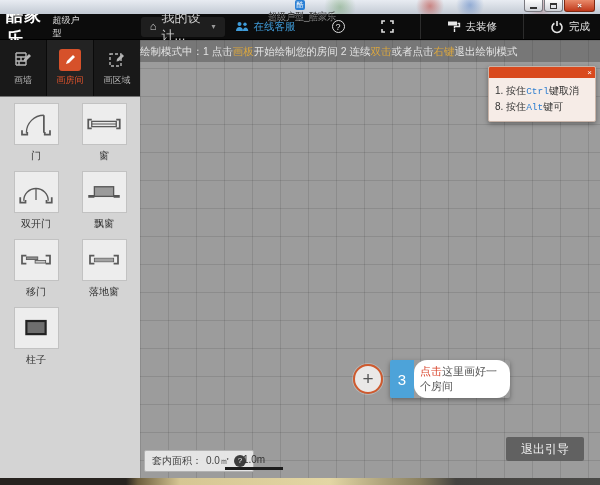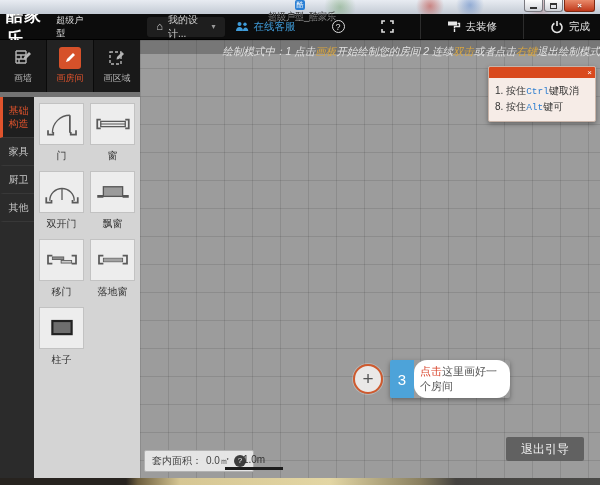--- a/index.html
+++ b/index.html
@@ -27,37 +27,37 @@
   .wbtn.close { width:31px; background:linear-gradient(#e98a6a,#c0391b); border-color:#7d2913;
     color:#fff; font-size:8px; font-weight:bold; text-shadow:0 1px 1px rgba(0,0,0,.5); }
 
   
   .toolbar { height:26px; background:#0c0c0c; display:flex; align-items:center; border-bottom:1px solid #000; }
   .logo { color:#fff; font-size:17px; font-weight:bold; letter-spacing:1px; margin-left:6px; }
   .logo-sub { color:#ddd; font-size:9px; margin-left:4px; margin-top:0; }
   .menu-pill { display:flex; align-items:center; gap:5px; background:#1e1e1e; border-radius:3px;
     height:20px; padding:0 9px; margin-left:60px; cursor:pointer; }
   .menu-pill .home { color:#ccc; font-size:11px; line-height:11px; }
-  .menu-pill .mlabel { color:#ccc; font-size:10px; }
+  .menu-pill .mlabel { color:#ccc; font-size:13px; }
   .menu-pill .chev { color:#999; font-size:8px; }
   .tb-right { margin-left:auto; display:flex; align-items:center; height:100%;gap:16px; }
   .tb-item { display:flex; align-items:center; gap:5px; padding:0 10px; height:100%; cursor:pointer; }
   .tb-item .lbl { font-size:10.5px; color:#e6e6e6; white-space:nowrap; }
   .tb-item.service .lbl { color:#3f9bd8; }
   .tb-divider { width:1px; height:100%; background:#2c2c2c; }
   .ico-circle-q { width:13px; height:13px; border:1px solid #ddd; border-radius:50%; color:#ddd;
     font-size:9px; line-height:12px; text-align:center; cursor:pointer; }
   .tb-icon { display:block; }
 
   
   .main { display:flex; height:438px; }
 
   
   .side { width:140px; background:#191919; display:flex; flex-direction:column; flex:0 0 auto; }
-  .tabs { height:57px; display:flex; border-bottom:5px solid #737373; }
+  .tabs { height:57px; display:flex; border-bottom:1px solid #737373; }
   .tab { flex:1; display:flex; flex-direction:column; align-items:center; justify-content:center; gap:3px;
     cursor:pointer; border-right:1px solid #0a0a0a; }
   .tab:last-child { border-right:none; }
   .tab .tlabel { font-size:9px; color:#b5b5b5; }
   .tab.active { background:#232323; }
   .tab.active .tlabel { color:#e0532c; }
   .tab-ico { width:22px; height:22px; display:flex; align-items:center; justify-content:center; border-radius:3px; }
   .tab.active .tab-ico { background:#d6512a; }
   .side-body { flex:1; display:flex; }
   .cats { width:35px; background:#2b2b2b; }
@@ -71,22 +71,22 @@
   .item-cell { text-align:center; cursor:pointer; }
   .item-card { width:45px; height:42px; margin:0 auto; background:#ededed; border:1px solid #c2c2c2;
     display:flex; align-items:center; justify-content:center; }
   .item-label { display:block; font-size:10px; color:#333; margin-top:4px; }
 
   
   .canvas { position:relative; flex:1; background-color:#9c9c9c;
     background-image:linear-gradient(rgba(0,0,0,.10) 1px, transparent 1px),
                      linear-gradient(90deg, rgba(0,0,0,.10) 1px, transparent 1px);
     background-size:28px 28px; overflow:hidden; }
-  .hintbar { position:absolute; top:0; left:0; right:0; height:14px; line-height:22px;
-    background:rgba(40,40,40,.32); text-align:right; font-size:10.5px; color:#e3e3e3; white-space:nowrap;font-style:italic; }
+  .hintbar { position:absolute; top:0; left:0; right:0; height:22px; line-height:22px;
+    background:rgba(40,40,40,.32); text-align:left; font-size:10.5px; color:#e3e3e3; white-space:nowrap; }
   .hintbar .hl { color:#dda83e; }
 
   .notice { position:absolute; top:26px; right:4px; width:108px; background:#f6ece7;
     border:1px solid #c9b4a8; border-radius:2px; box-shadow:0 2px 5px rgba(0,0,0,.35); }
   .notice-head { height:11px; background:#d9491d; border-radius:1px 1px 0 0; position:relative; }
   .notice-close { position:absolute; right:3px; top:0; color:#fff; font-size:8px; line-height:11px; cursor:pointer; }
   .notice-body { padding:5px 6px 6px; font-size:10px; line-height:15px; color:#333; white-space:nowrap; }
   .notice-body .key { color:#2f7fd0; font-family:"Liberation Mono","DejaVu Sans Mono",monospace; font-size:9.5px; }
   .notice-body .em { color:#cc3a2a;padding-left:39px; }
 
@@ -210,34 +210,20 @@
           <span class="tab-ico">
             <svg width="18" height="18" viewBox="0 0 18 18" fill="none" stroke="#b5b5b5" stroke-width="1.4">
               <rect x="2" y="3" width="11" height="12" stroke-dasharray="3 2"></rect>
               <path d="M14 3l2 2-5 5-2.5.5L9 8z" fill="#b5b5b5" stroke="none"></path>
             </svg>
           </span>
           <span class="tlabel">画区域</span>
         </div>
       </div>
       <div class="side-body">
-        <div class="cats">
-          <div class="cat active">
-            <span class="cat-label">基础构造</span>
-          </div>
-          <div class="cat">
-            <span class="cat-label">家具</span>
-          </div>
-          <div class="cat">
-            <span class="cat-label">厨卫</span>
-          </div>
-          <div class="cat">
-            <span class="cat-label">其他</span>
-          </div>
-        </div>
         <div class="items">
 
           <div class="item-cell">
             <div class="item-card">
               <svg width="42" height="34" viewBox="0 0 48 36" fill="none" stroke="#5a5a5a" stroke-width="2">
                 <path d="M8 25v5h6v-3"></path>
                   <path d="M40 25v5h-6v-3"></path>
                 <line x1="33" y1="28" x2="33" y2="8"></line>
                 <path d="M13 28A20 20 0 0 1 33 8" stroke-width="1.5"></path>
               </svg>

